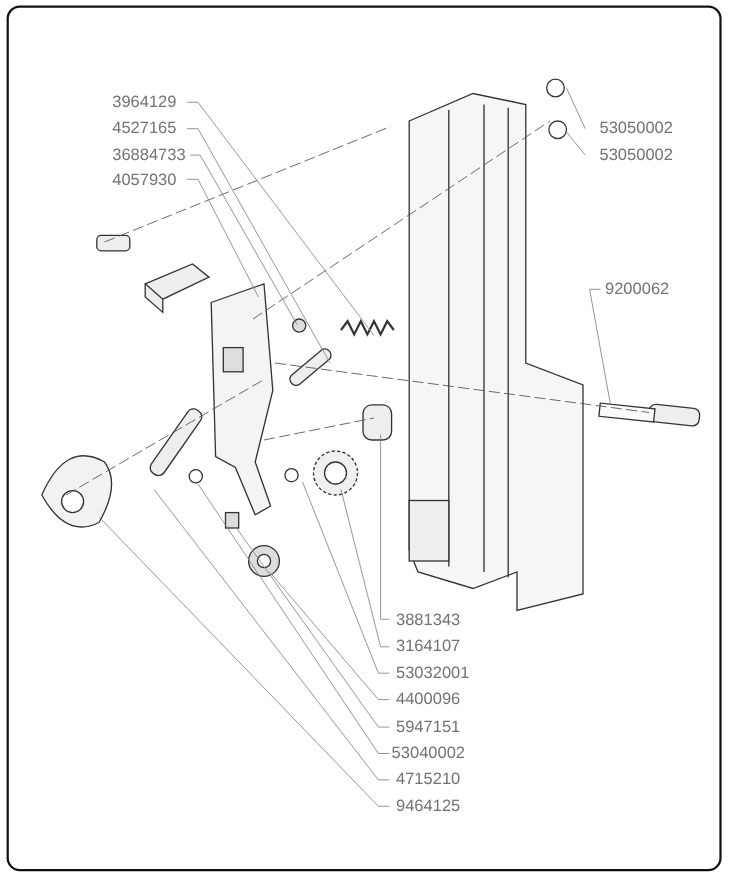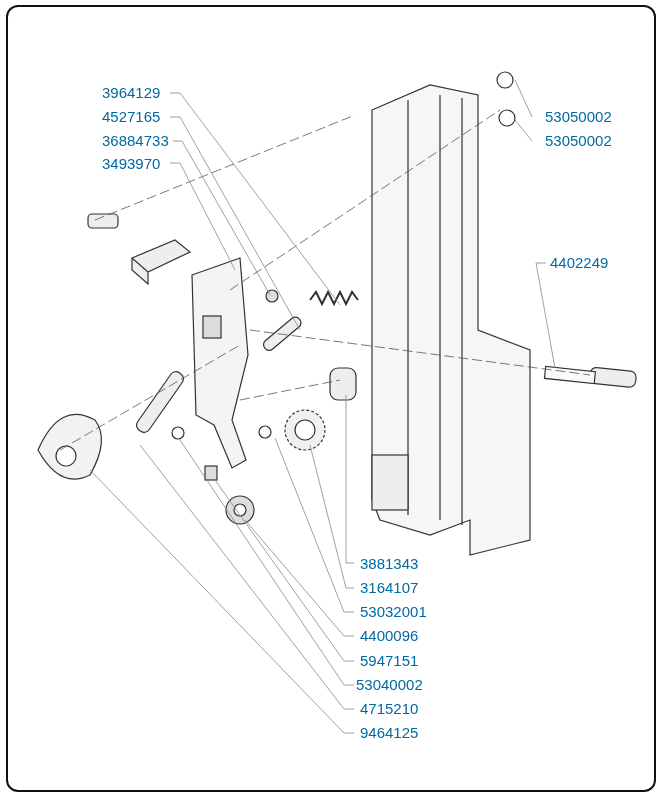--- a/index.html
+++ b/index.html
@@ -1,19 +1,19 @@
 <!DOCTYPE html>
 <html><head>
 <meta charset="utf-8">
 <style>
   html, body { margin:0; padding:0; background:#ffffff; }
   body { width:664px; height:800px; position:relative; overflow:hidden; font-family:"Liberation Sans", sans-serif; }
   .frame { position:absolute; left:6px; top:5px; width:650px; height:787px; border:2px solid #111; border-radius:12px; box-sizing:border-box; }
   svg.drawing { position:absolute; left:0; top:0; }
-  .lbl { position:absolute; font-size:15px; color:#0369a1; line-height:18px; white-space:nowrap; }
+  .lbl { position:absolute; font-size:15px; color:#737373; line-height:18px; white-space:nowrap; }
 </style>
 </head>
 <body>
 
 <div class="frame"></div>
 
 <svg class="drawing" width="664" height="800">
   <g stroke="#333" stroke-width="1.2" fill="#fff">
 
     <path d="M372 110 L430 85 L478 95 L478 330 L530 350 L530 540 L470 555 L470 520 L430 535 L380 520 L372 500 Z" fill="#f6f6f6"></path>
@@ -76,26 +76,26 @@
     <polyline points="354,661 344,661 215,480"></polyline>
     <polyline points="354,685 344,685 180,440"></polyline>
     <polyline points="354,709 344,709 140,445"></polyline>
     <polyline points="354,733 344,733 90,470"></polyline>
   </g>
 </svg>
 
 <div class="lbl" style="left:102px;top:84px">3964129</div>
 <div class="lbl" style="left:102px;top:108px">4527165</div>
 <div class="lbl" style="left:102px;top:132px">36884733</div>
-<div class="lbl" style="left:102px;top:155px">3493970</div>
+<div class="lbl" style="left:102px;top:155px">4057930</div>
 
 <div class="lbl" style="left:545px;top:108px">53050002</div>
 <div class="lbl" style="left:545px;top:132px">53050002</div>
 
-<div class="lbl" style="left:550px;top:254px">4402249</div>
+<div class="lbl" style="left:550px;top:254px">9200062</div>
 
 <div class="lbl" style="left:360px;top:555px">3881343</div>
 <div class="lbl" style="left:360px;top:579px">3164107</div>
 <div class="lbl" style="left:360px;top:603px">53032001</div>
 <div class="lbl" style="left:360px;top:627px">4400096</div>
 <div class="lbl" style="left:360px;top:652px">5947151</div>
 <div class="lbl" style="left:356px;top:676px">53040002</div>
 <div class="lbl" style="left:360px;top:700px">4715210</div>
 <div class="lbl" style="left:360px;top:724px">9464125</div>
 

